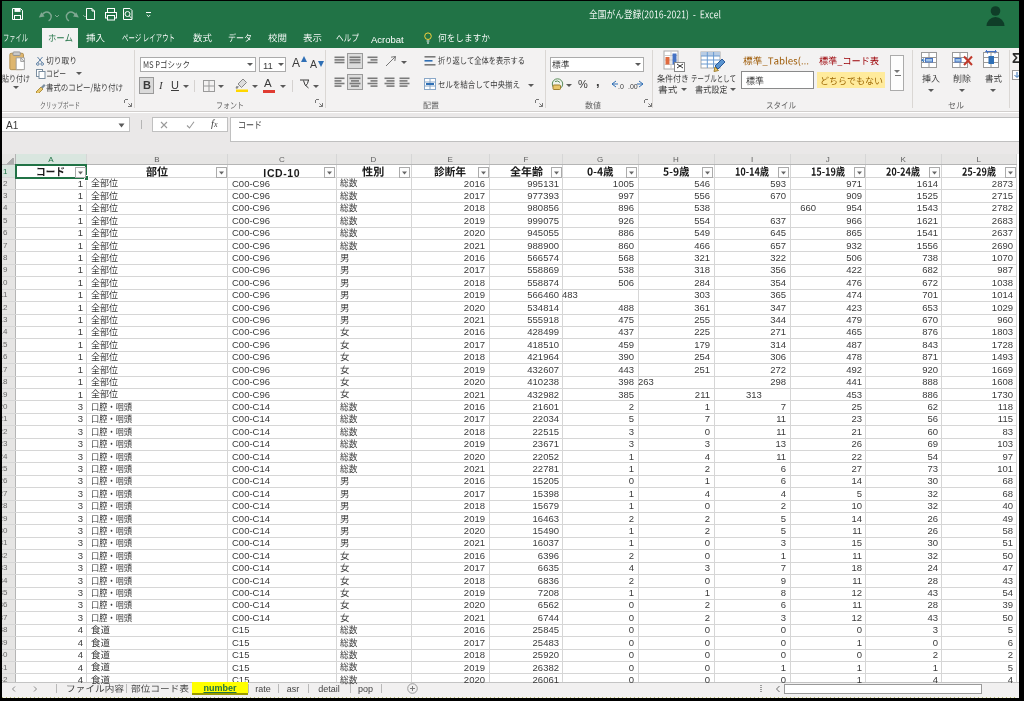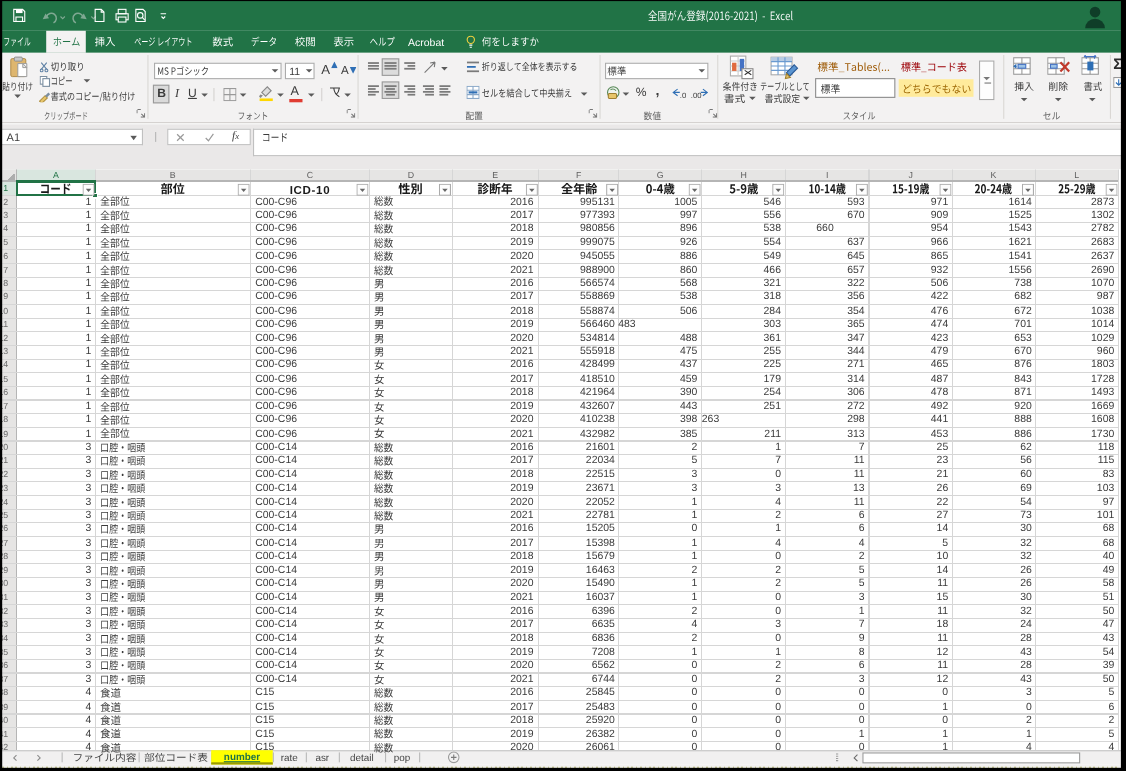--- a/index.html
+++ b/index.html
@@ -840,34 +840,34 @@
 <svg class="jp" style="left:340.0px;top:190.9px" width="17.5" height="10.5" viewBox="0 -880 2000 1100" preserveAspectRatio="none">
     <use href="#p_sosu" fill="#3b3b3b"></use>
   </svg>
 <div class="num" style="left:411px;top:189.9px;width:74px;text-align:right">2017</div>
 <div class="num" style="left:490px;top:189.9px;width:69px;text-align:right">977393</div>
 <div class="num" style="left:562px;top:189.9px;width:72px;text-align:right">997</div>
 <div class="num" style="left:638px;top:189.9px;width:72px;text-align:right">556</div>
 <div class="num" style="left:714px;top:189.9px;width:72px;text-align:right">670</div>
 <div class="num" style="left:790px;top:189.9px;width:72px;text-align:right">909</div>
 <div class="num" style="left:866px;top:189.9px;width:72px;text-align:right">1525</div>
-<div class="num" style="left:941px;top:189.9px;width:72px;text-align:right">1302</div>
+<div class="num" style="left:941px;top:189.9px;width:72px;text-align:right">2715</div>
 <div class="num" style="left:15px;top:202.3px;width:68px;text-align:right">1</div>
 <svg class="jp" style="left:90.5px;top:203.3px" width="27.0" height="10.5" viewBox="0 -880 3000 1100" preserveAspectRatio="none">
     <use href="#p_zenbui" fill="#3b3b3b"></use>
   </svg>
 <div class="num" style="left:232px;top:202.3px">C00-C96</div>
 <svg class="jp" style="left:340.0px;top:203.3px" width="17.5" height="10.5" viewBox="0 -880 2000 1100" preserveAspectRatio="none">
     <use href="#p_sosu" fill="#3b3b3b"></use>
   </svg>
 <div class="num" style="left:411px;top:202.3px;width:74px;text-align:right">2018</div>
 <div class="num" style="left:490px;top:202.3px;width:69px;text-align:right">980856</div>
 <div class="num" style="left:562px;top:202.3px;width:72px;text-align:right">896</div>
 <div class="num" style="left:638px;top:202.3px;width:72px;text-align:right">538</div>
-<div class="num" style="left:714px;top:202.3px;width:72px;text-align:center">660</div>
+<div class="num" style="left:744px;top:202.3px;width:72px;text-align:right">660</div>
 <div class="num" style="left:790px;top:202.3px;width:72px;text-align:right">954</div>
 <div class="num" style="left:866px;top:202.3px;width:72px;text-align:right">1543</div>
 <div class="num" style="left:941px;top:202.3px;width:72px;text-align:right">2782</div>
 <div class="num" style="left:15px;top:214.7px;width:68px;text-align:right">1</div>
 <svg class="jp" style="left:90.5px;top:215.7px" width="27.0" height="10.5" viewBox="0 -880 3000 1100" preserveAspectRatio="none">
     <use href="#p_zenbui" fill="#3b3b3b"></use>
   </svg>
 <div class="num" style="left:232px;top:214.7px">C00-C96</div>
 <svg class="jp" style="left:340.0px;top:215.7px" width="17.5" height="10.5" viewBox="0 -880 2000 1100" preserveAspectRatio="none">
     <use href="#p_sosu" fill="#3b3b3b"></use>
@@ -1093,21 +1093,21 @@
     <use href="#p_zenbui" fill="#3b3b3b"></use>
   </svg>
 <div class="num" style="left:232px;top:388.5px">C00-C96</div>
 <svg class="jp" style="left:340.0px;top:389.4px" width="9.5" height="10.5" viewBox="0 -880 1000 1100" preserveAspectRatio="none">
     <use href="#p_onna" fill="#3b3b3b"></use>
   </svg>
 <div class="num" style="left:411px;top:388.5px;width:74px;text-align:right">2021</div>
 <div class="num" style="left:490px;top:388.5px;width:69px;text-align:right">432982</div>
 <div class="num" style="left:562px;top:388.5px;width:72px;text-align:right">385</div>
 <div class="num" style="left:638px;top:388.5px;width:72px;text-align:right">211</div>
-<div class="num" style="left:714px;top:388.5px;width:72px;text-align:right">313</div>
+<div class="num" style="left:746px;top:388.5px;width:72px;">313</div>
 <div class="num" style="left:790px;top:388.5px;width:72px;text-align:right">453</div>
 <div class="num" style="left:866px;top:388.5px;width:72px;text-align:right">886</div>
 <div class="num" style="left:941px;top:388.5px;width:72px;text-align:right">1730</div>
 <div class="num" style="left:15px;top:400.9px;width:68px;text-align:right">3</div>
 <svg class="jp" style="left:90.5px;top:401.8px" width="41.0" height="10.5" viewBox="0 -880 5000 1100" preserveAspectRatio="none">
     <use href="#p_koku" fill="#3b3b3b"></use>
   </svg>
 <div class="num" style="left:232px;top:400.9px">C00-C14</div>
 <svg class="jp" style="left:340.0px;top:401.8px" width="17.5" height="10.5" viewBox="0 -880 2000 1100" preserveAspectRatio="none">
     <use href="#p_sosu" fill="#3b3b3b"></use>

